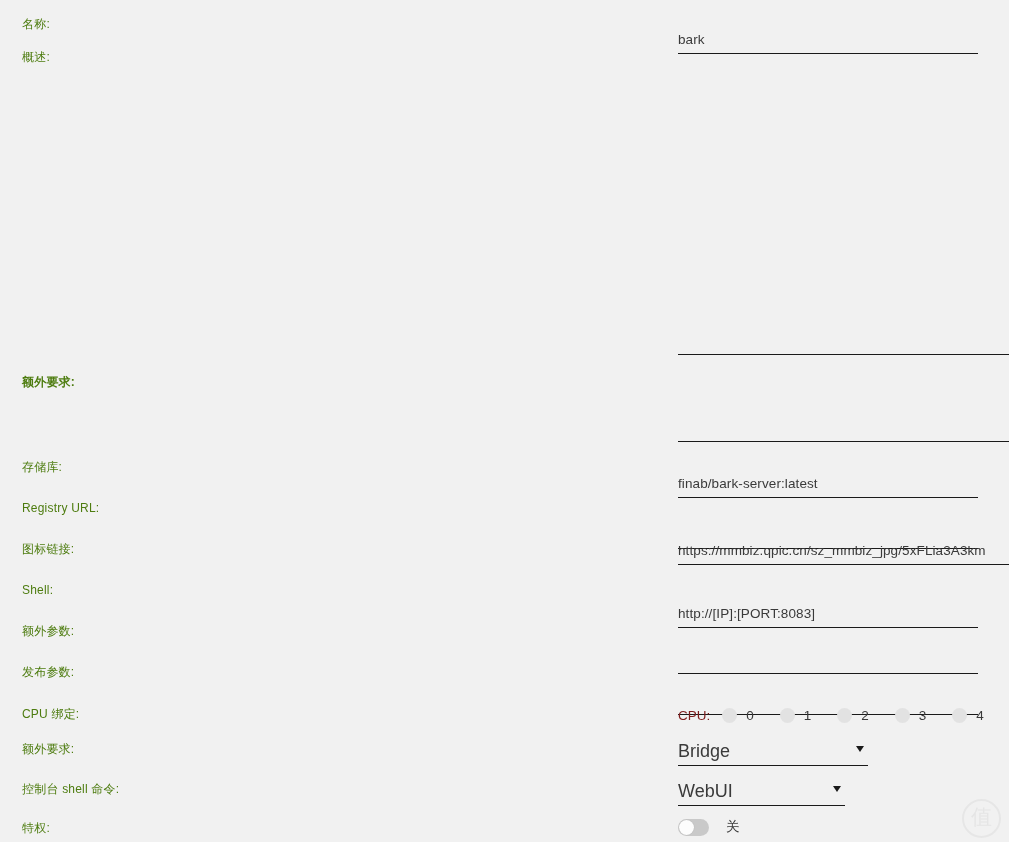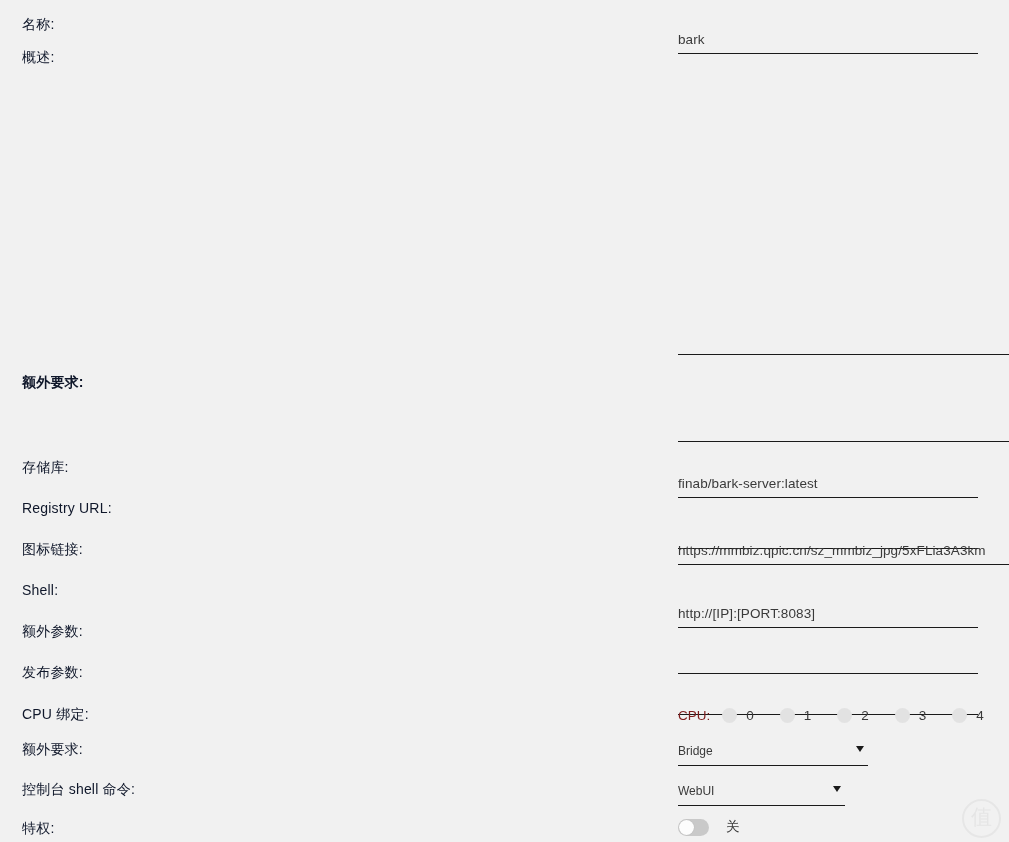--- a/index.html
+++ b/index.html
@@ -22,23 +22,23 @@
     height: 842px;
   }
   .row {
     position: absolute;
     left: 0;
     width: 1009px;
   }
   .field-label {
     position: absolute;
     left: 22px;
-    font-size: 14px;
+    font-size: 12px;
     line-height: 16px;
-    color: #0f172a;
+    color: #4d7c0f;
     white-space: nowrap;
     letter-spacing: 0.2px;
   }
   .control {
     position: absolute;
     left: 678px;
   }
   
   .uinput {
     border: none;
@@ -70,21 +70,21 @@
     overflow: hidden;
   }
   
   .uselect-wrap {
     position: relative;
     border-bottom: 1.6px solid #1a1a1a;
     height: 22px;
     box-sizing: border-box;
   }
   .uselect-wrap .value {
-    font-size: 12px;
+    font-size: 18px;
     color: #3a3a3a;
     line-height: 15px;
     display: block;
   }
   .uselect-wrap .arrow {
     position: absolute;
     right: 4px;
     top: 2px;
     width: 0;
     height: 0;

